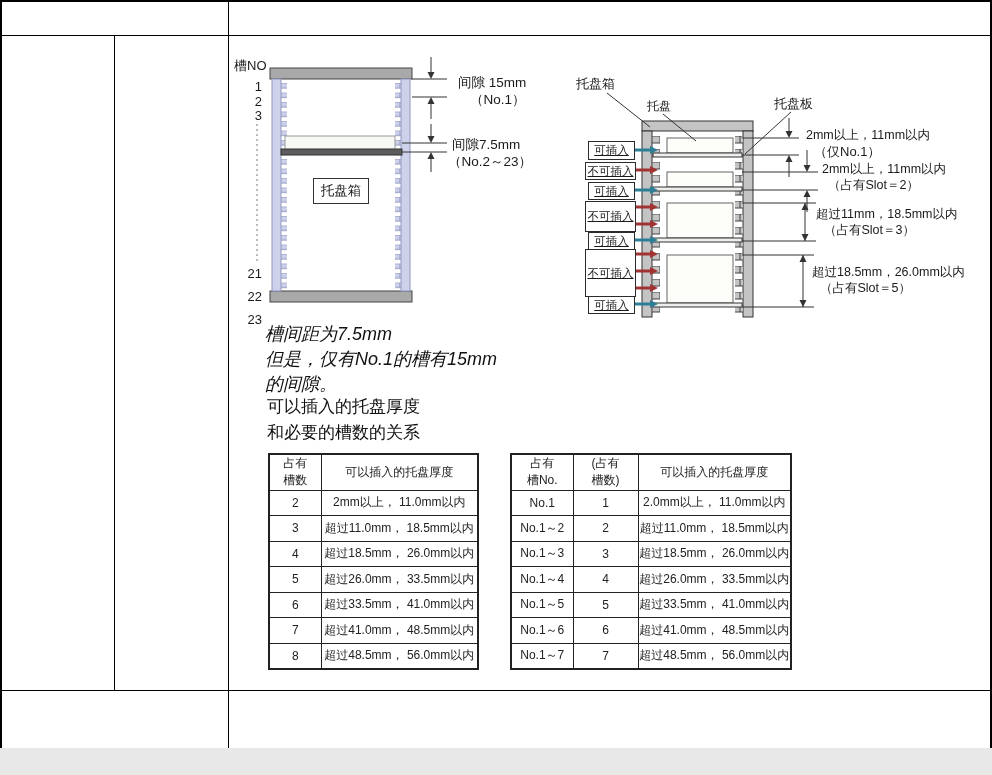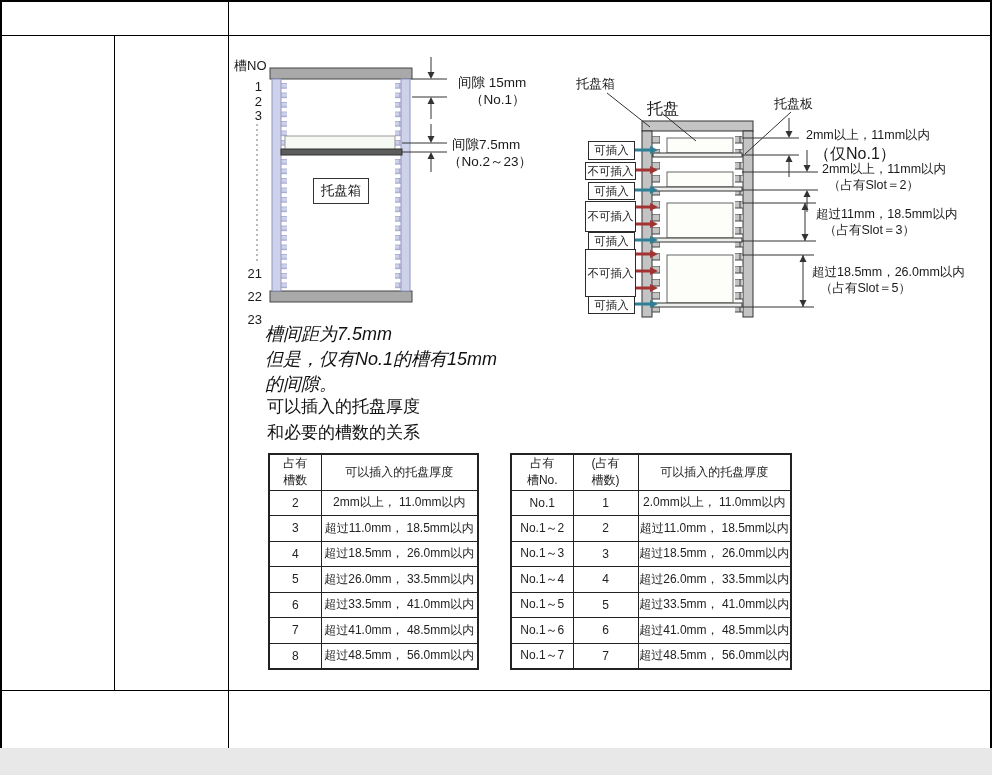--- a/index.html
+++ b/index.html
@@ -25,20 +25,21 @@
     display:flex;align-items:center;justify-content:center;
     white-space:nowrap;
   }
   .insert-box{
     position:absolute;
     border:1px solid #2b2b2b;
     background:#fff;
     display:flex;align-items:center;justify-content:center;
     font-size:11.5px;
     white-space:nowrap;
+    text-decoration:underline;
   }
   .spec-table{
     position:absolute;
     border-collapse:collapse;
     table-layout:fixed;
     background:#fff;
   }
   .spec-table th,.spec-table td{
     border:1.2px solid #222;
     text-align:center;
@@ -183,33 +184,33 @@
   <div class="lbl" style="left:234px;top:262px;width:28px;text-align:right;font-size:13px;line-height:23px;">21
 22
 23</div>
   <div class="box-label" style="left:313px;top:178px;width:54px;height:24px;font-size:13.5px;">托盘箱</div>
   <div class="lbl" style="left:458px;top:75px;font-size:13.5px;">间隙 15mm</div>
   <div class="lbl" style="left:470px;top:92px;font-size:13.5px;">（No.1）</div>
   <div class="lbl" style="left:452px;top:137px;font-size:13.5px;">间隙7.5mm</div>
   <div class="lbl" style="left:448px;top:154px;font-size:13.5px;">（No.2～23）</div>
 
   <div class="lbl" style="left:576px;top:76px;font-size:13px;">托盘箱</div>
-  <div class="lbl" style="left:647px;top:99px;font-size:16px;">托盘</div>
+  <div class="lbl" style="left:647px;top:99px;font-size:12px;">托盘</div>
   <div class="lbl" style="left:774px;top:96px;font-size:13px;">托盘板</div>
 
   <div class="insert-box" style="left:588px;top:141px;width:45px;height:17px;">可插入</div>
   <div class="insert-box" style="left:585px;top:162px;width:49px;height:16px;">不可插入</div>
   <div class="insert-box" style="left:588px;top:182px;width:45px;height:16px;">可插入</div>
   <div class="insert-box" style="left:585px;top:201px;width:49px;height:29px;">不可插入</div>
   <div class="insert-box" style="left:588px;top:232px;width:45px;height:16px;">可插入</div>
   <div class="insert-box" style="left:585px;top:249px;width:49px;height:46px;">不可插入</div>
   <div class="insert-box" style="left:588px;top:296px;width:45px;height:16px;">可插入</div>
 
   <div class="lbl" style="left:806px;top:128px;font-size:12.5px;">2mm以上，11mm以内</div>
-  <div class="lbl" style="left:814px;top:144px;font-size:16px;">（仅No.1）</div>
+  <div class="lbl" style="left:814px;top:144px;font-size:13px;">（仅No.1）</div>
   <div class="lbl" style="left:822px;top:162px;font-size:12.5px;">2mm以上，11mm以内</div>
   <div class="lbl" style="left:828px;top:178px;font-size:12.5px;">（占有Slot＝2）</div>
   <div class="lbl" style="left:816px;top:207px;font-size:12.5px;">超过11mm，18.5mm以内</div>
   <div class="lbl" style="left:824px;top:223px;font-size:12.5px;">（占有Slot＝3）</div>
   <div class="lbl" style="left:812px;top:265px;font-size:12.5px;">超过18.5mm，26.0mm以内</div>
   <div class="lbl" style="left:820px;top:281px;font-size:12.5px;">（占有Slot＝5）</div>
 
   <div class="lbl" style="left:265px;top:322px;font-size:18px;line-height:25px;color:#111;font-style:italic;">槽间距为7.5mm
 但是，仅有No.1的槽有15mm
 的间隙。</div>

